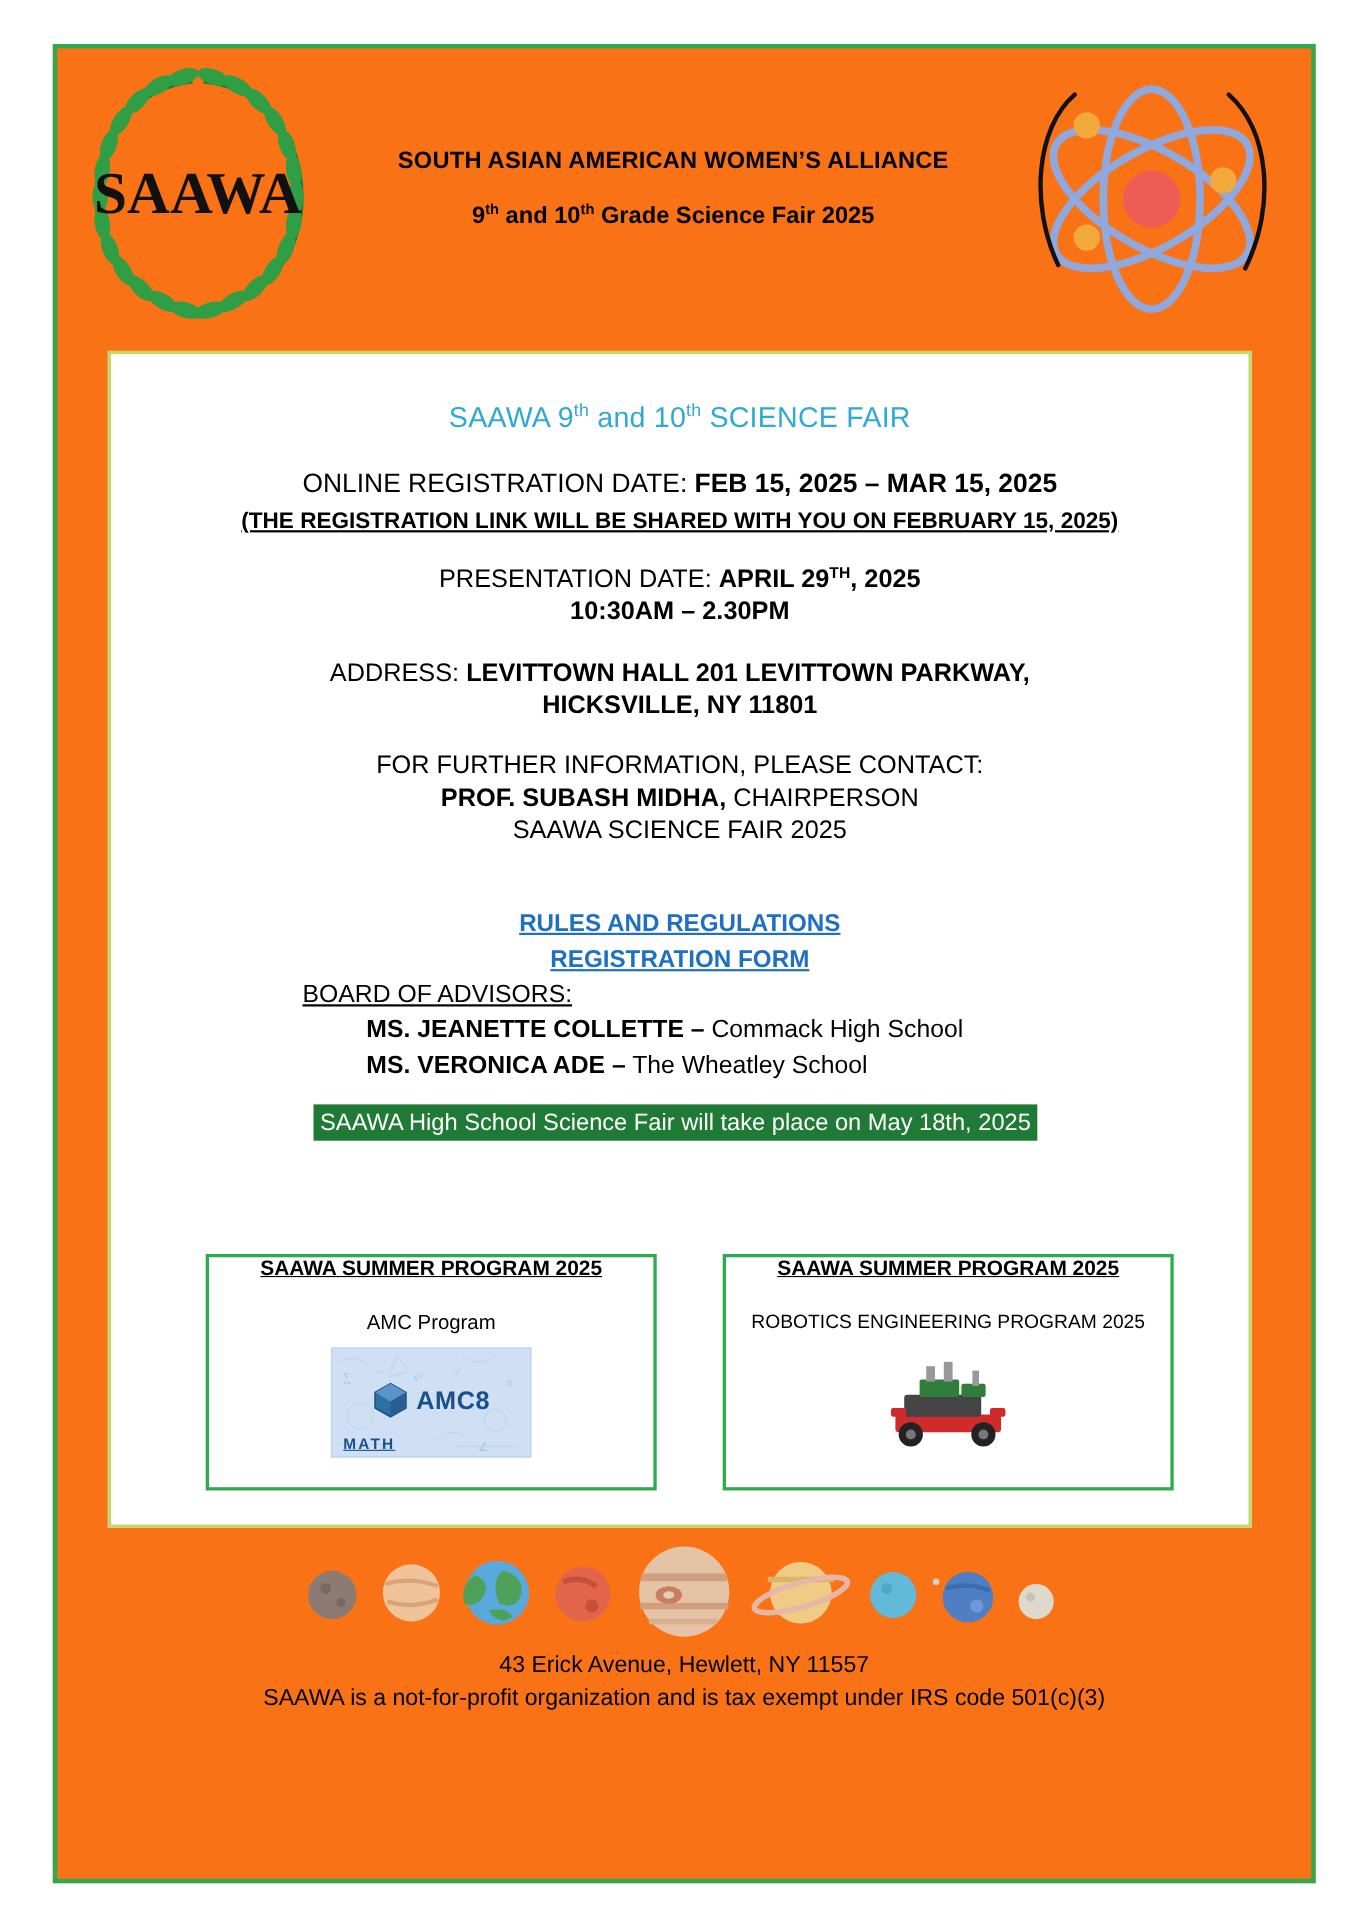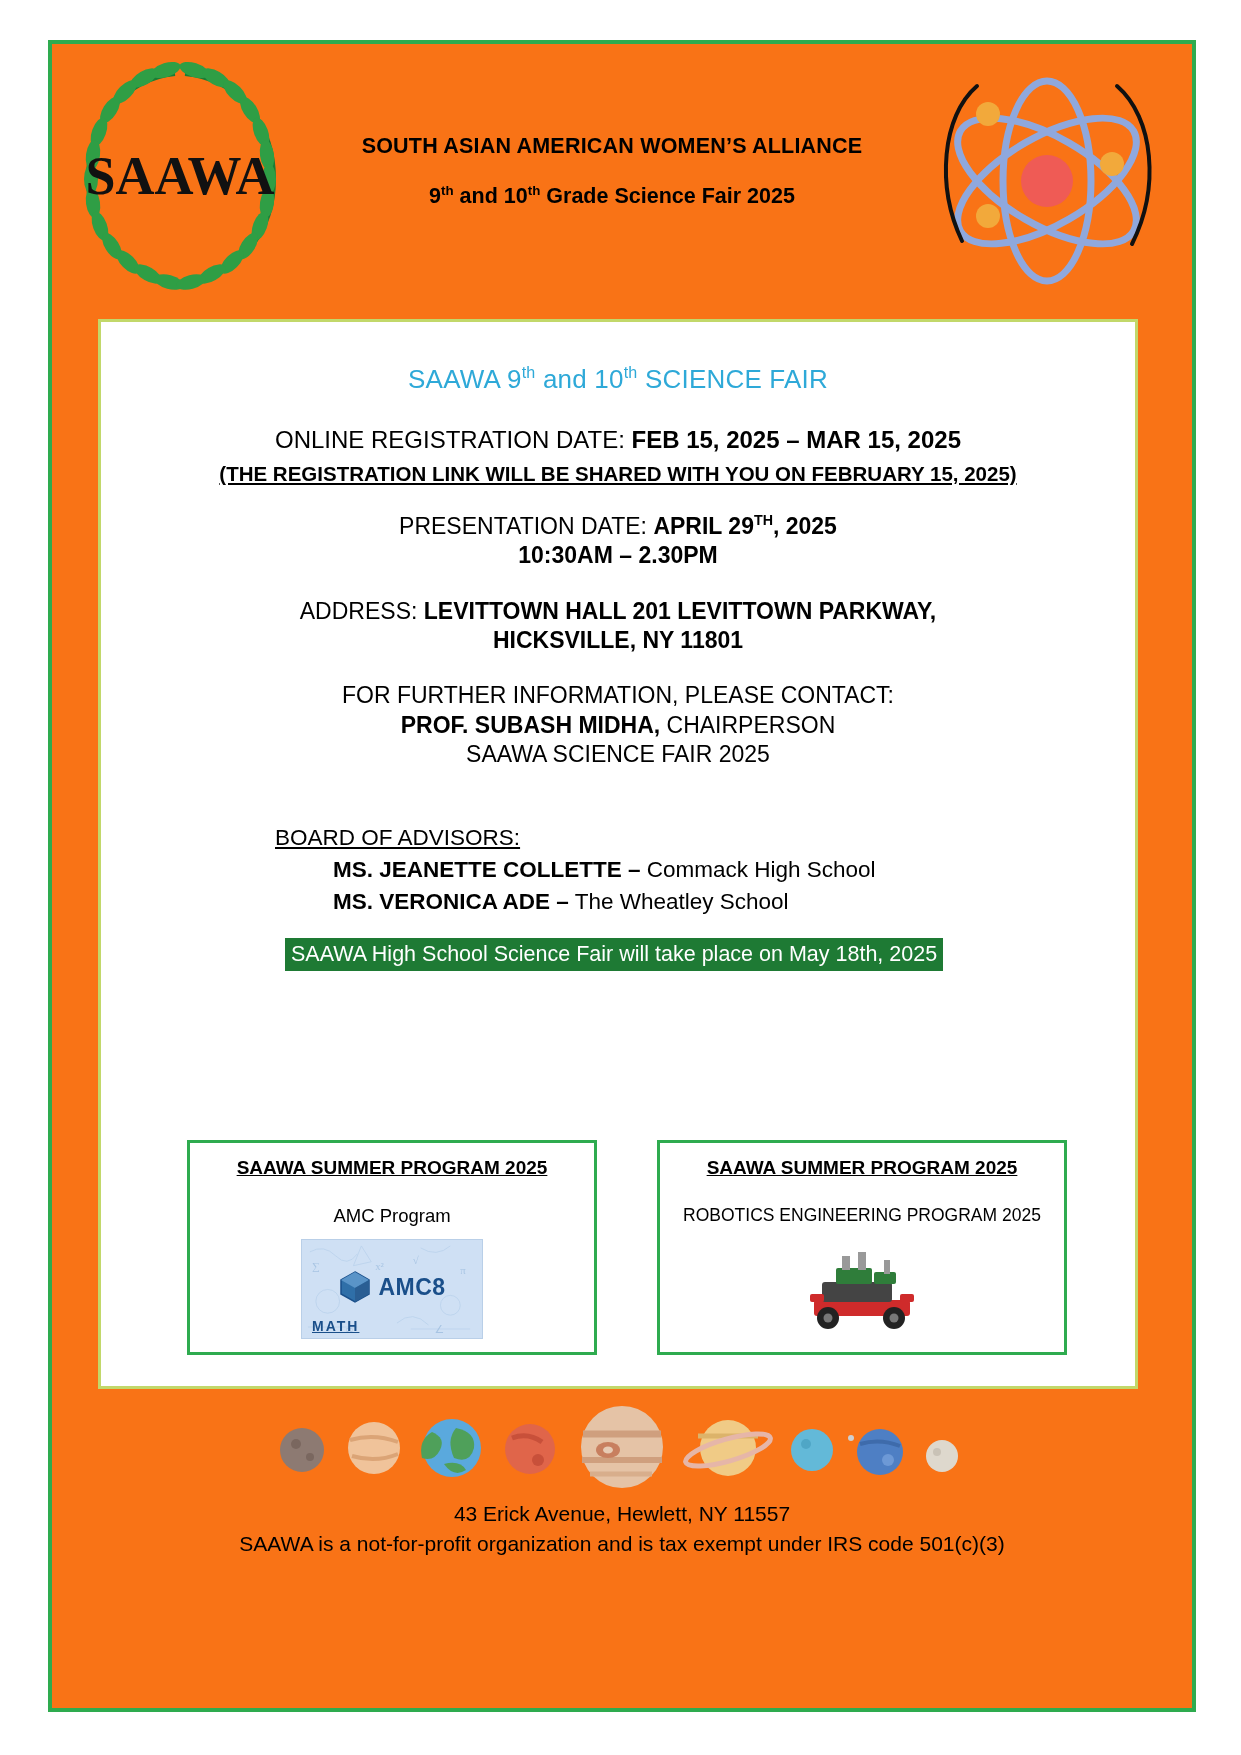--- a/index.html
+++ b/index.html
@@ -151,21 +151,20 @@
     top: 818px;
     width: 880px;
     height: 220px;
   }
   .prog-box {
     position: absolute;
     top: 0;
     border: 3px solid #2eab4f;
     height: 215px;
     text-align: center;
-    padding-top: 14px;
   }
   .prog-left  { left: 0;   width: 410px; }
   .prog-right { right: 0;  width: 410px; }
   .prog-title {
     font-weight: bold;
     text-decoration: underline;
     font-size: 19px;
   }
   .prog-sub {
     font-size: 18.5px;
@@ -344,20 +343,22 @@
         <div class="line">
           <span class="b">PROF. SUBASH MIDHA,</span><span> CHAIRPERSON</span>
         </div>
         <div class="line">SAAWA SCIENCE FAIR 2025</div>
 
         <div class="gap-md"></div>
 
 
         <div class="gap-md"></div>
 
+        <div class="link-line">RULES AND REGULATIONS</div>
+        <div class="link-line">REGISTRATION FORM</div>
 
         <div class="advisors">
           <div class="hdr">BOARD OF ADVISORS:</div>
           <div class="indent">
             <span class="b">MS. JEANETTE COLLETTE –</span><span> Commack High School</span>
           </div>
           <div class="indent">
             <span class="b">MS. VERONICA ADE –</span><span> The Wheatley School</span>
           </div>
         </div>

